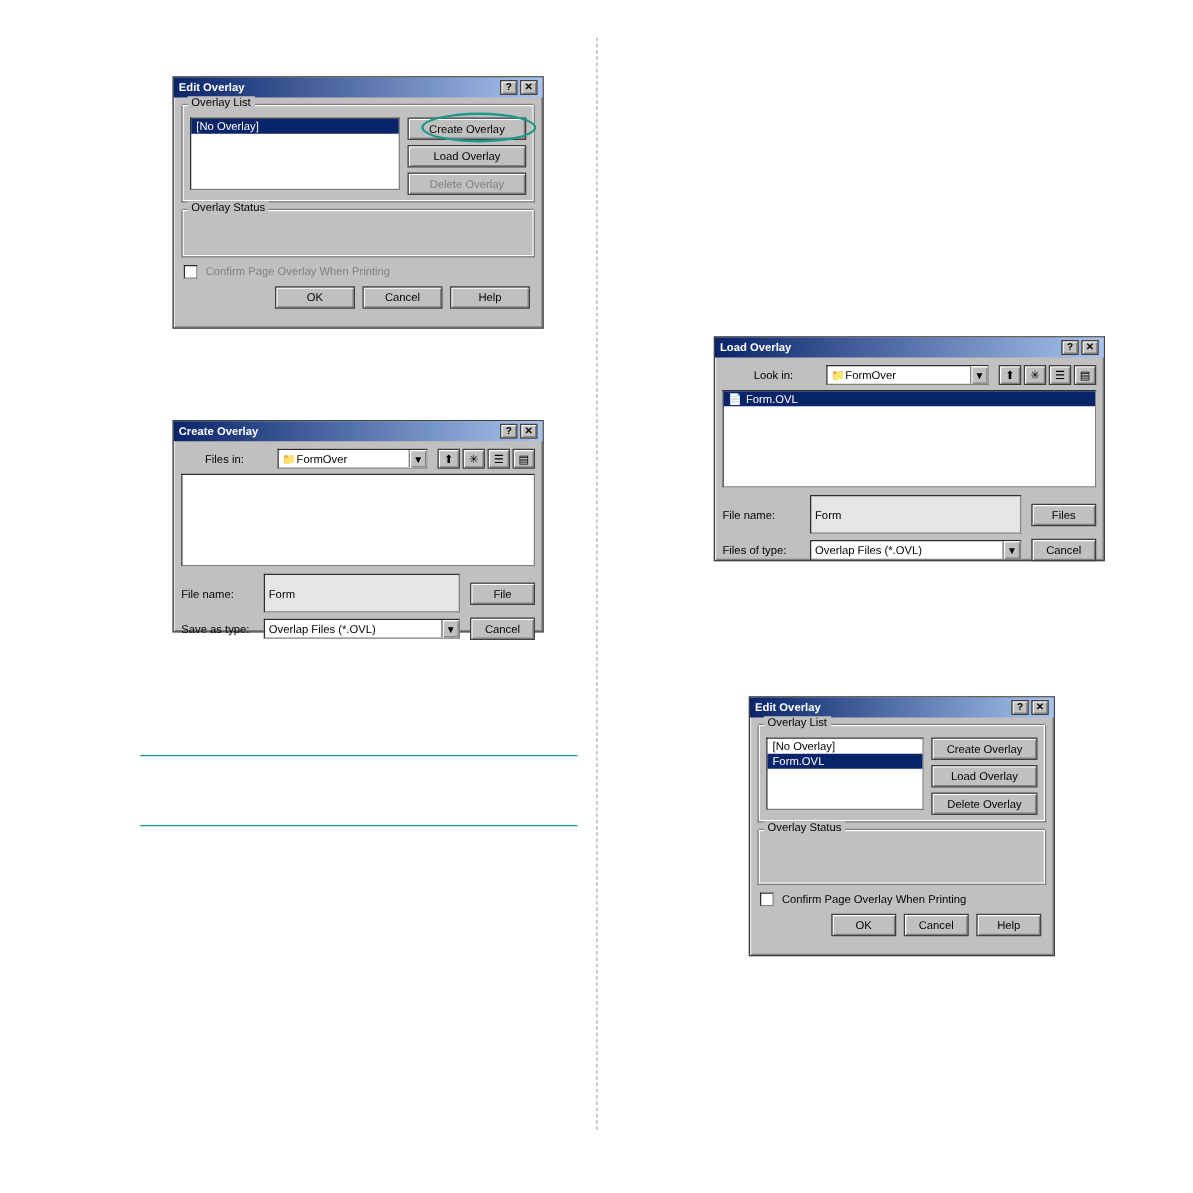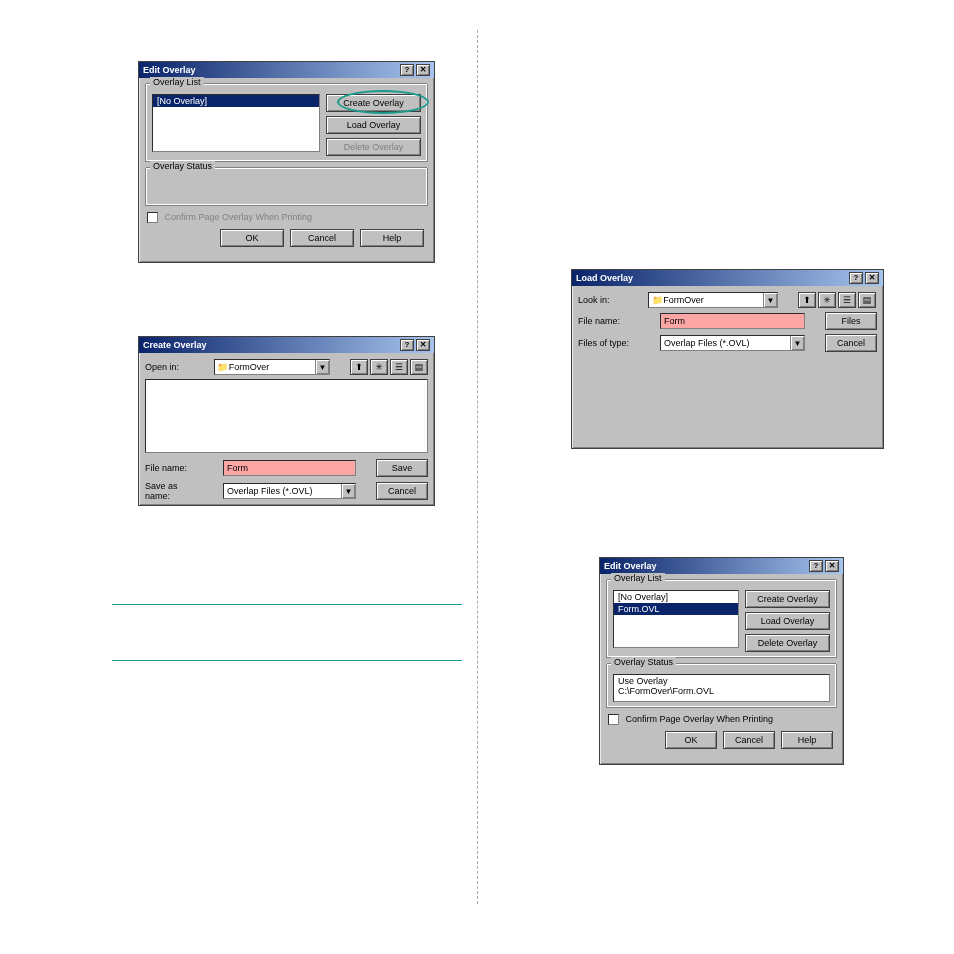--- a/index.html
+++ b/index.html
@@ -89,23 +89,23 @@
     border: 1px solid #404040;
     box-shadow: inset 1px 1px 0 #fff, inset -1px -1px 0 #808080;
     height: 18px;
     font-size: 9px;
     display:flex;align-items:center;justify-content:center;
     padding: 0 6px;
     cursor: default;
   }
   .btn.disabled { color: #808080; }
   .field {
-    background: #fca5a5;
+    background: #e5e5e5;
     border: 1px inset #808080;
-    height: 16px;
+    height: 31px;
     font-size: 9px;
     padding: 0 3px;
     display:flex;align-items:center;
   }
   .combo {
     display:flex;
     background: #fff;
     border: 1px inset #808080;
     height: 16px;
     font-size: 9px;
@@ -135,21 +135,21 @@
     display:inline-flex;align-items:center;justify-content:center;
     font-size:9px;
   }
   .circle-highlight {
     position:absolute;
     border:2px solid #1a9b8a;
     border-radius: 50% / 50%;
     pointer-events:none;
   }
   .label { font-size:9px; }
-  .row { display:flex; align-items:center; gap:20px; margin-bottom:4px; }
+  .row { display:flex; align-items:center; gap:8px; margin-bottom:4px;justify-content:flex-end; }
 </style>
 </head>
 <body>
 <div class="page">
 <div class="divider"></div>
 
 <div class="win" style="left:138px; top:61px; width:297px; height:202px;">
   <div class="titlebar">
     <span>Edit Overlay</span>
     <div class="tbtns">
@@ -210,46 +210,46 @@
       <div class="tbtn">
             <span>?</span>
           </div>
       <div class="tbtn">
             <span>✕</span>
           </div>
     </div>
   </div>
   <div class="body">
     <div class="row">
-      <span class="label" style="width:50px;">Open in:</span>
+      <span class="label" style="width:50px;">Files in:</span>
       <div class="combo" style="width:120px;">
         <div class="txt">📁 <span>FormOver</span></div>
         <div class="arrow">
               <span>▼</span>
             </div>
       </div>
       <div style="display:flex;gap:2px;">
         <div class="iconbtn">⬆</div>
         <div class="iconbtn">✳</div>
         <div class="iconbtn">☰</div>
         <div class="iconbtn">▤</div>
       </div>
     </div>
     <div class="listbox" style="height:74px; margin-bottom:6px;"></div>
     <div class="row">
       <span class="label" style="width:58px;">File name:</span>
       <div class="field" style="flex:1;">
             <span>Form</span>
           </div>
       <div class="btn" style="width:52px;">
-            <span>Save</span>
+            <span>File</span>
           </div>
     </div>
     <div class="row" style="margin-bottom:0;">
-      <span class="label" style="width:58px;">Save as name:</span>
+      <span class="label" style="width:58px;">Save as type:</span>
       <div class="combo" style="flex:1;">
         <div class="txt">Overlap Files (*.OVL)</div>
         <div class="arrow">
               <span>▼</span>
             </div>
       </div>
       <div class="btn" style="width:52px;">
             <span>Cancel</span>
           </div>
     </div>
@@ -279,20 +279,23 @@
         <div class="arrow">
               <span>▼</span>
             </div>
       </div>
       <div style="display:flex;gap:2px;">
         <div class="iconbtn">⬆</div>
         <div class="iconbtn">✳</div>
         <div class="iconbtn">☰</div>
         <div class="iconbtn">▤</div>
       </div>
+    </div>
+    <div class="listbox" style="height:78px; margin-bottom:6px;">
+      <div class="item sel">📄 <span>Form.OVL</span></div>
     </div>
     <div class="row">
       <span class="label" style="width:62px;">File name:</span>
       <div class="field" style="flex:1;">
             <span>Form</span>
           </div>
       <div class="btn" style="width:52px;">
             <span>Files</span>
           </div>
     </div>
@@ -339,24 +342,20 @@
                 <span>Load Overlay</span>
               </div>
           <div class="btn">
                 <span>Delete Overlay</span>
               </div>
         </div>
       </div>
     </div>
     <div class="group" style="height:44px;">
       <span class="legend">Overlay Status</span>
-      <div class="listbox" style="height:28px;">
-        <div class="item" style="padding-bottom:0;">Use Overlay</div>
-        <div class="item" style="padding-top:0;">C:\FormOver\Form.OVL</div>
-      </div>
     </div>
     <div style="margin:6px 2px;">
       <span class="chk"></span>
       <span>Confirm Page Overlay When Printing</span>
     </div>
     <div style="display:flex; justify-content:flex-end; gap:6px; padding-right:4px;">
       <div class="btn" style="width:52px;">
             <span>OK</span>
           </div>
       <div class="btn" style="width:52px;">

